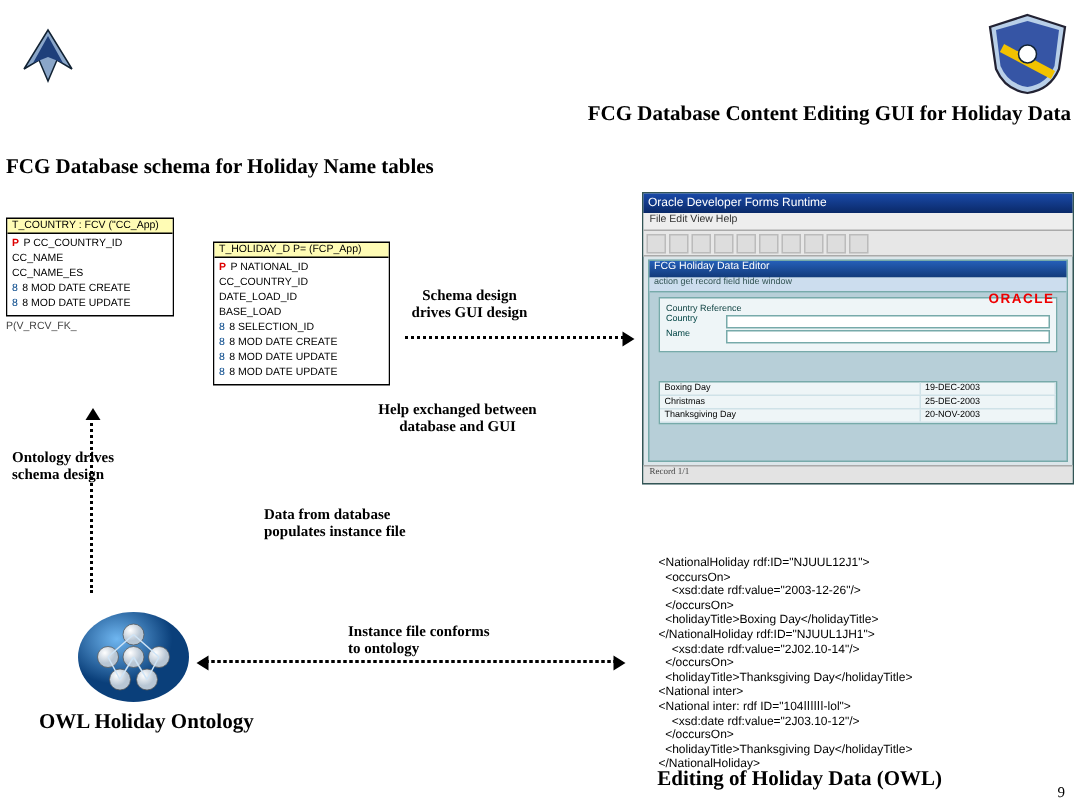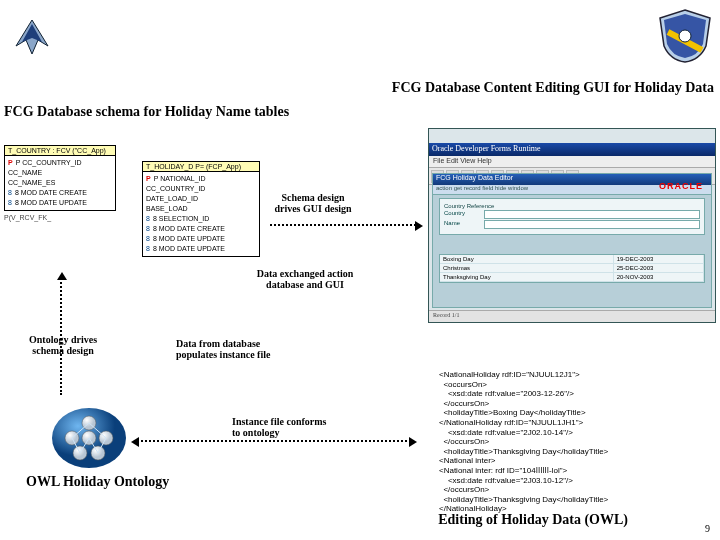--- a/index.html
+++ b/index.html
@@ -18,28 +18,28 @@
   .tbl { position:absolute; border:1px solid #000; font-family:Arial, sans-serif; font-size:7px; }
   .tbl-head { background:#fffcb5; padding:1px 3px; border-bottom:1px solid #000; white-space:nowrap; overflow:hidden; }
   .tbl-body { background:#fff; padding:2px 3px; }
   .tbl-row { display:flex; align-items:center; gap:3px; line-height:10px; }
   .key { color:#d00; font-weight:bold; }
   .fld8 { color:#048; }
   .rel { position:absolute; top:214px; left:4px; font-family:Arial,sans-serif; font-size:7px; color:#444; }
 
   
   .gui { position:absolute; top:128px; right:4px; width:288px; height:195px; border:1px solid #355; background:#dce6ea; }
-  .gui-titlebar { height:13px; background:linear-gradient(#1a4aa8,#0a2968); color:#fff; font-family:Liberation Serif, serif; font-size:8px; padding:1px 3px;margin-top:14px; }
+  .gui-titlebar { height:13px; background:linear-gradient(#1a4aa8,#0a2968); color:#fff; font-family:Liberation Sans, sans-serif; font-size:8px; padding:1px 3px; }
   .gui-menu { height:12px; background:#eee; border-bottom:1px solid #aaa; font-family:Arial,sans-serif; font-size:7px; color:#333; padding:1px 4px; }
   .gui-tool { height:17px; background:#e7e7e7; border-bottom:1px solid #aaa; display:flex; gap:2px; padding:2px; }
   .gui-tool span { width:13px; height:13px; background:#ddd; border:1px solid #bbb; }
   .gui-canvas { position:absolute; top:44px; left:3px; right:3px; bottom:14px; background:#b7cfd8; border:1px solid #7aa; }
   .gui-subbar { height:11px; background:linear-gradient(#255fb8,#123a7a); color:#fff; font-family:Arial,sans-serif; font-size:7px; padding:0 3px; }
   .gui-menu2 { height:10px; background:#cde; font-family:Arial,sans-serif; font-size:6px; color:#355; padding:0 3px; border-bottom:1px solid #7aa; }
-  .oracle { color:#e00; font-weight:bold; font-family:Arial,sans-serif; font-size:9px; position:absolute; top:52px; right:12px; letter-spacing:1px; }
+  .oracle { color:#e00; font-weight:bold; font-family:Arial,sans-serif; font-size:9px; position:absolute; top:65px; right:12px; letter-spacing:1px; }
   .gui-form { position:absolute; top:24px; left:6px; right:6px; background:#eef5f7; border:1px solid #7aa; padding:4px; font-size:6px; font-family:Arial,sans-serif; }
   .gui-form .cap { font-size:6px; color:#144; margin-bottom:1px; }
   .gui-form .row { display:flex; margin-bottom:1px; }
   .gui-form .lab { width:40px; color:#044; }
   .gui-form input { flex:1; border:1px solid #7aa; font-size:6px; height:9px; background:#fff; padding:0; }
   .gui-table { position:absolute; top:80px; left:6px; right:6px; background:#eef5f7; border:1px solid #7aa; font-size:6px; font-family:Arial,sans-serif; }
   .gui-table .trow { display:flex; border-bottom:1px solid #cfe2e8; }
   .gui-table .tcell { padding:1px 3px; }
   .gui-table .c1 { flex:2; border-right:1px solid #cfe2e8; }
   .gui-table .c2 { flex:1; border-right:1px solid #cfe2e8; }
@@ -69,21 +69,21 @@
     <path d="M30 8 L20 26 L30 22 L40 26 Z" fill="#1e3f7a"></path>
   </svg>
   <svg class="logo-right" width="66" height="58">
     <path d="M33 4 L58 12 L54 40 Q48 54 33 56 Q18 54 12 40 L8 12 Z" fill="#b8cfe8" stroke="#223" stroke-width="1.5"></path>
     <path d="M33 8 L54 14 L51 38 Q46 50 33 52 Q20 50 15 38 L12 14 Z" fill="#3655a5"></path>
     <path d="M16 26 L50 44" stroke="#f2c200" stroke-width="6"></path>
     <circle cx="33" cy="30" r="6" fill="#fff" stroke="#123"></circle>
   </svg>
 
 
-  <div class="sublabel" style="top:80px; right:6px;">FCG Database Content Editing GUI for Holiday Data</div>
+  <div class="sublabel" style="top:69px; right:6px;">FCG Database Content Editing GUI for Holiday Data</div>
   <div class="sublabel" style="top:104px; left:4px;">FCG Database schema for Holiday Name tables</div>
 
   <div class="schema">
     <div class="tbl" style="top:0; left:0; width:112px;">
       <div class="tbl-head">T_COUNTRY : FCV ("CC_App)</div>
       <div class="tbl-body">
         <div class="tbl-row">
             <span class="key">P</span>
             <span>P  CC_COUNTRY_ID</span>
           </div>
@@ -231,23 +231,23 @@
 &lt;National inter&gt;
 &lt;National inter: rdf ID="اااااا104-lol"&gt;
     &lt;xsd:date rdf:value="2J03.10-12"/&gt;
   &lt;/occursOn&gt;
   &lt;holidayTitle&gt;Thanksgiving Day&lt;/holidayTitle&gt;
 &lt;/NationalHoliday&gt;</div>
   <div class="sublabel" style="top:512px; right:92px;">Editing of Holiday Data (OWL)</div>
 
   <div class="annot" style="top:192px; left:248px; width:130px; white-space:pre-line;">Schema design
 drives GUI design</div>
-  <div class="annot" style="top:268px; left:220px; width:170px; white-space:pre-line;">Data exchanged action
+  <div class="annot" style="top:268px; left:220px; width:170px; white-space:pre-line;">Help exchanged between
 database and GUI</div>
-  <div class="annot" style="top:334px; left:8px; width:110px; white-space:pre-line; text-align:center;">Ontology drives
+  <div class="annot" style="top:300px; left:8px; width:110px; white-space:pre-line; text-align:left;">Ontology drives
 schema design</div>
   <div class="annot" style="top:338px; left:176px; width:160px; white-space:pre-line; text-align:left;">Data from database
 populates instance file</div>
   <div class="annot" style="top:416px; left:232px; width:160px; white-space:pre-line; text-align:left;">Instance file conforms
 to ontology</div>
 
   <div class="arrow-h" style="top:224px; left:270px; width:150px;"></div>
   <div class="arrow-v" style="top:275px; left:60px; height:120px;"></div>
   <div class="arrow-h" style="top:440px; left:134px; width:280px;"></div>
   <div class="arrow-h left" style="top:440px; left:134px; width:280px;"></div>

